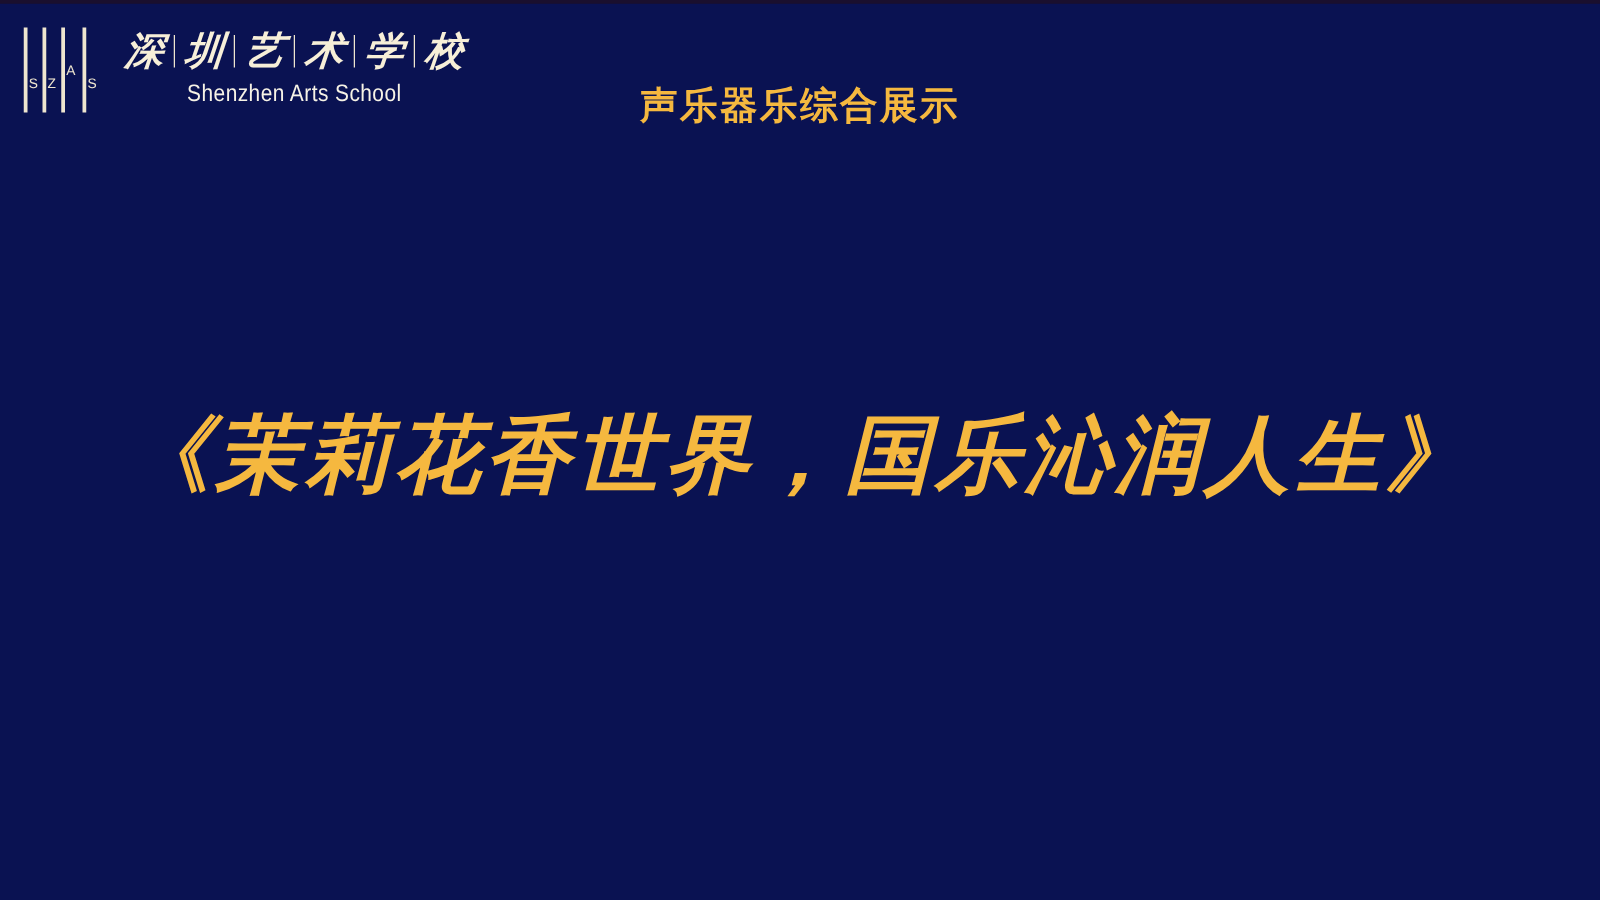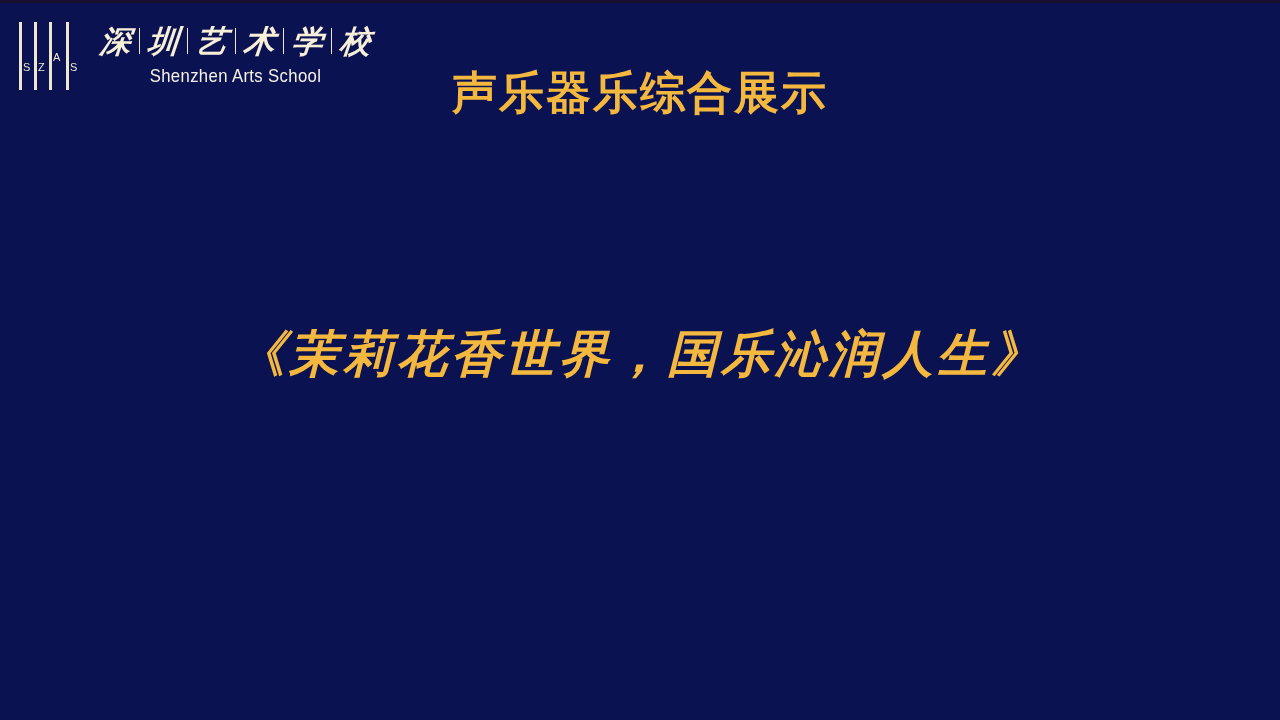--- a/index.html
+++ b/index.html
@@ -112,37 +112,37 @@
   }
 
   
   #header-title {
     position: absolute;
     left: 0;
     top: 68px;
     width: 1280px;
     text-align: center;
     font-family: "Liberation Sans", sans-serif;
-    font-size: 45px;
+    font-size: 30px;
     font-weight: 700;
     color: #f5b83f;
     letter-spacing: 2px;
     line-height: 1.1;
     white-space: nowrap;
   }
 
   
   #main-title {
     position: absolute;
     left: 0;
     top: 325px;
     width: 1280px;
     text-align: center;
     font-family: "DejaVu Serif", "Liberation Serif", serif;
-    font-size: 50px;
+    font-size: 68px;
     font-weight: 700;
     font-style: italic;
     color: #f5b83f;
     letter-spacing: 4px;
     line-height: 1.15;
     white-space: nowrap;
   }
 </style>
 </head>
 <body>

